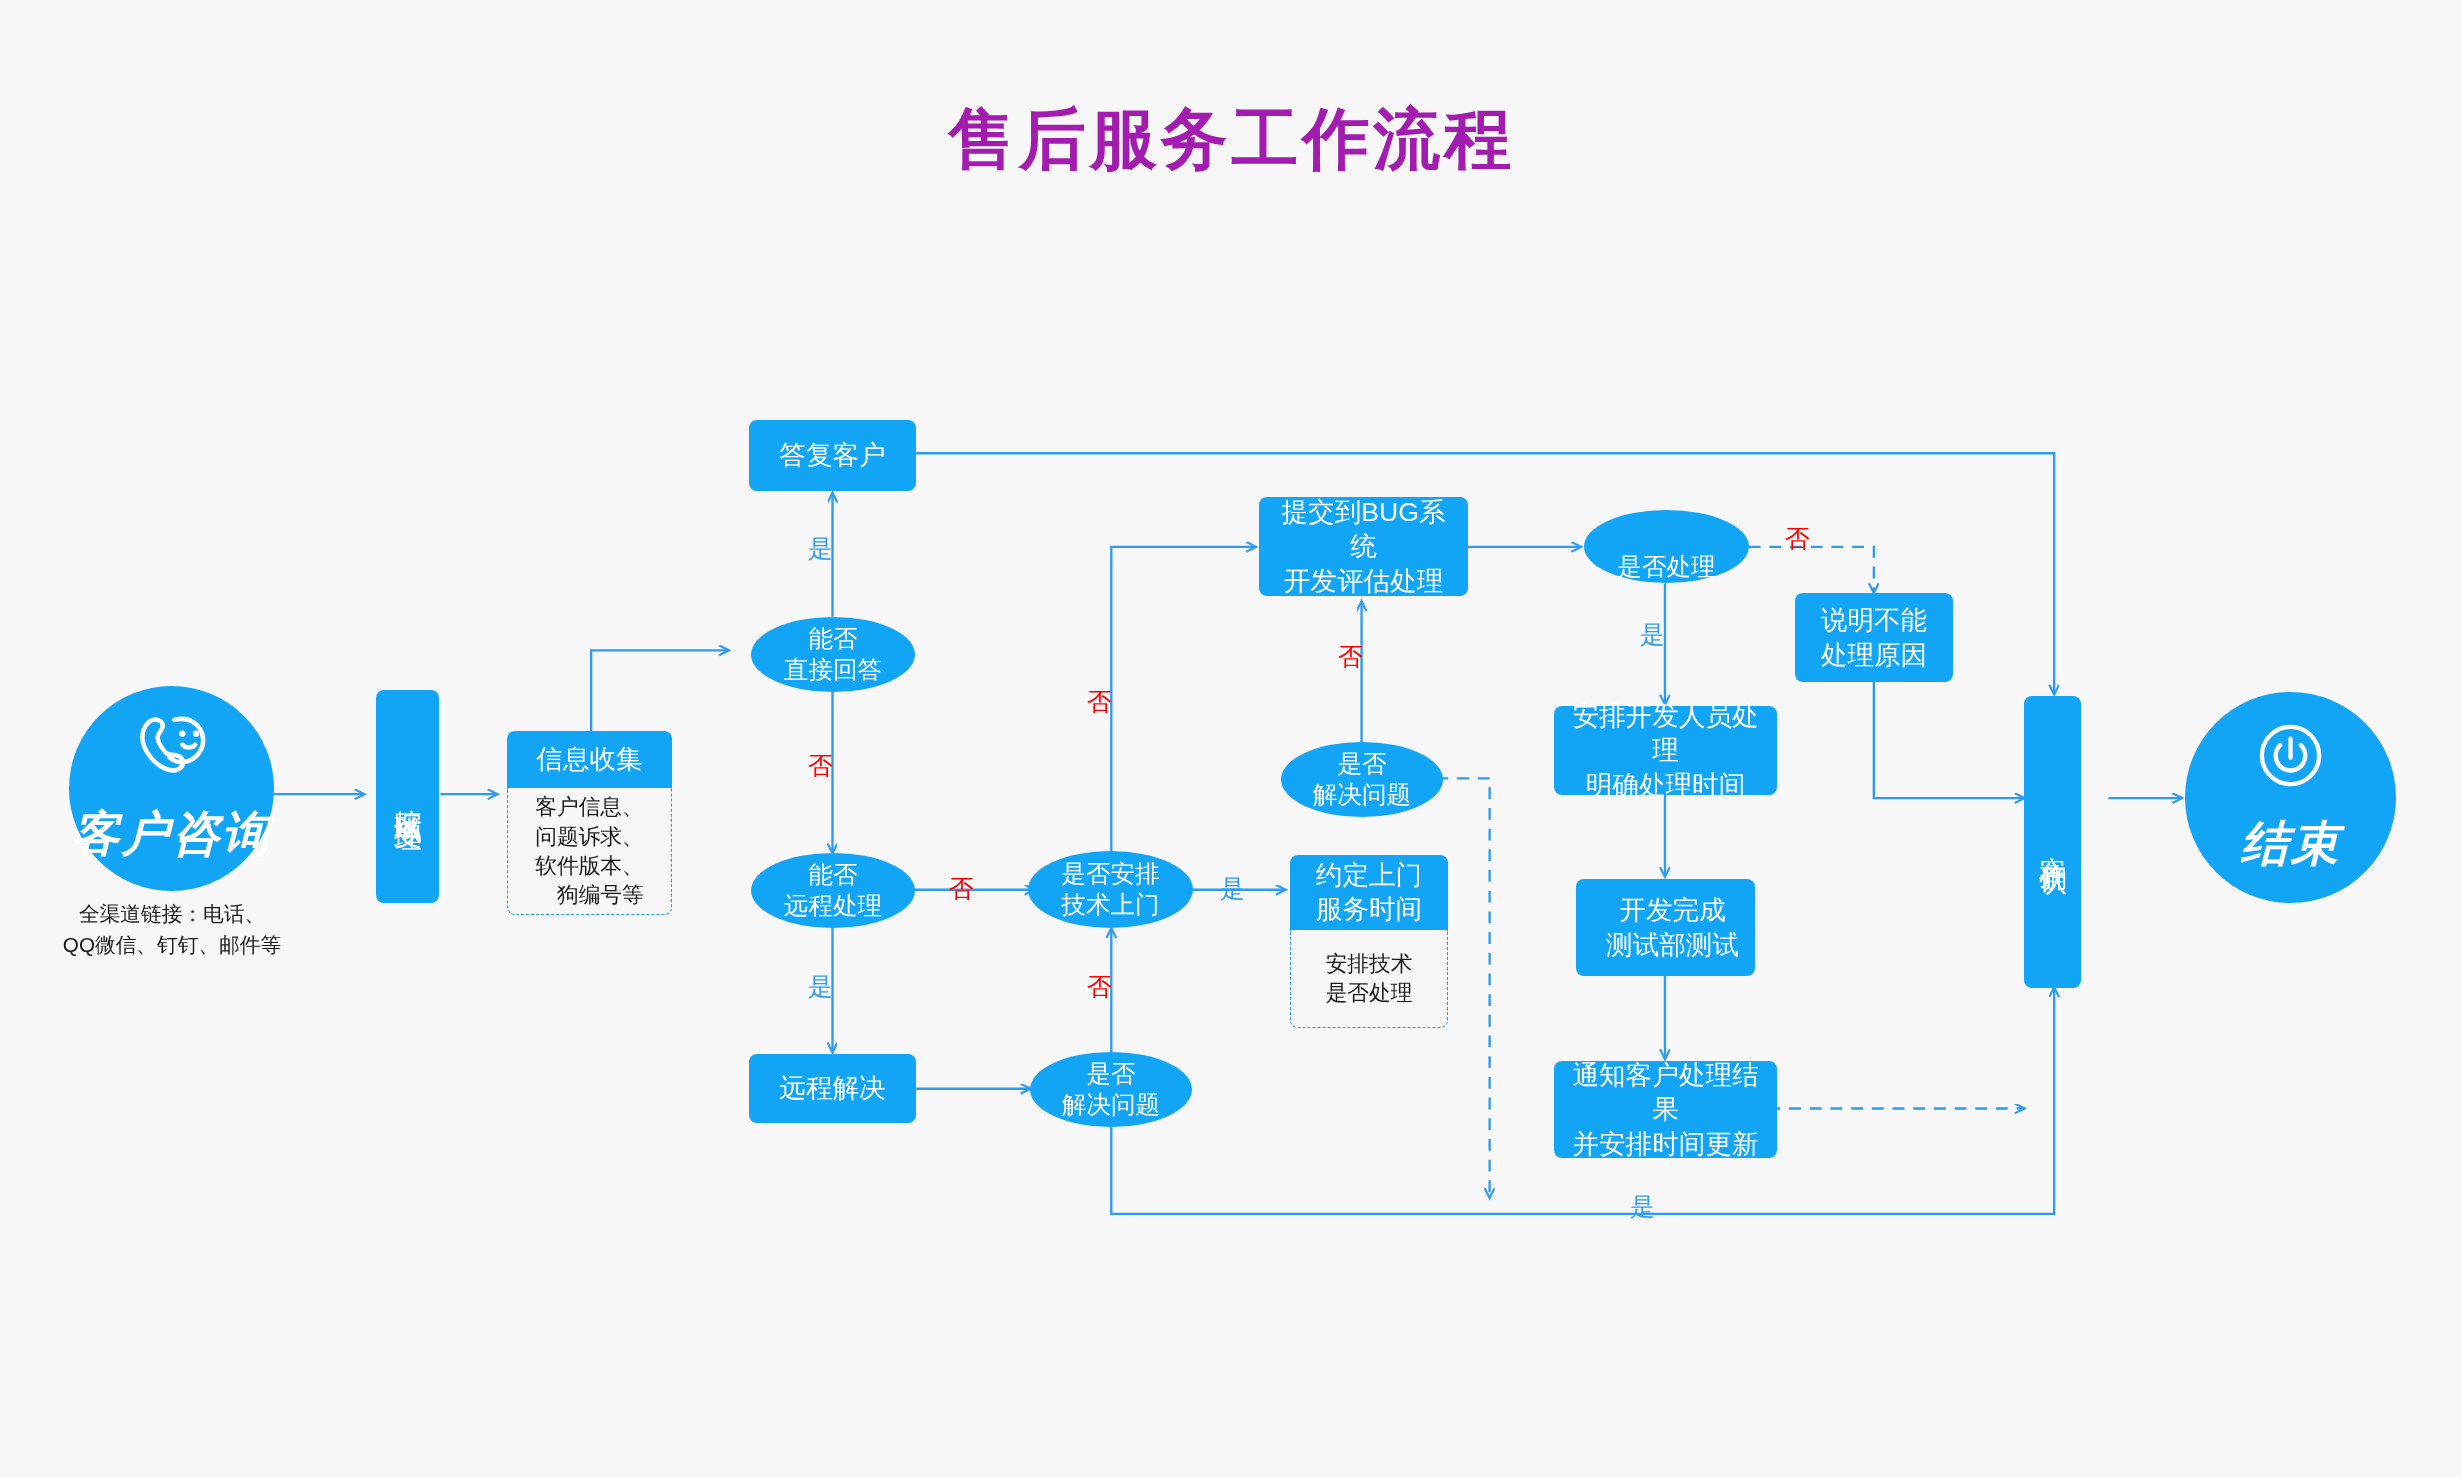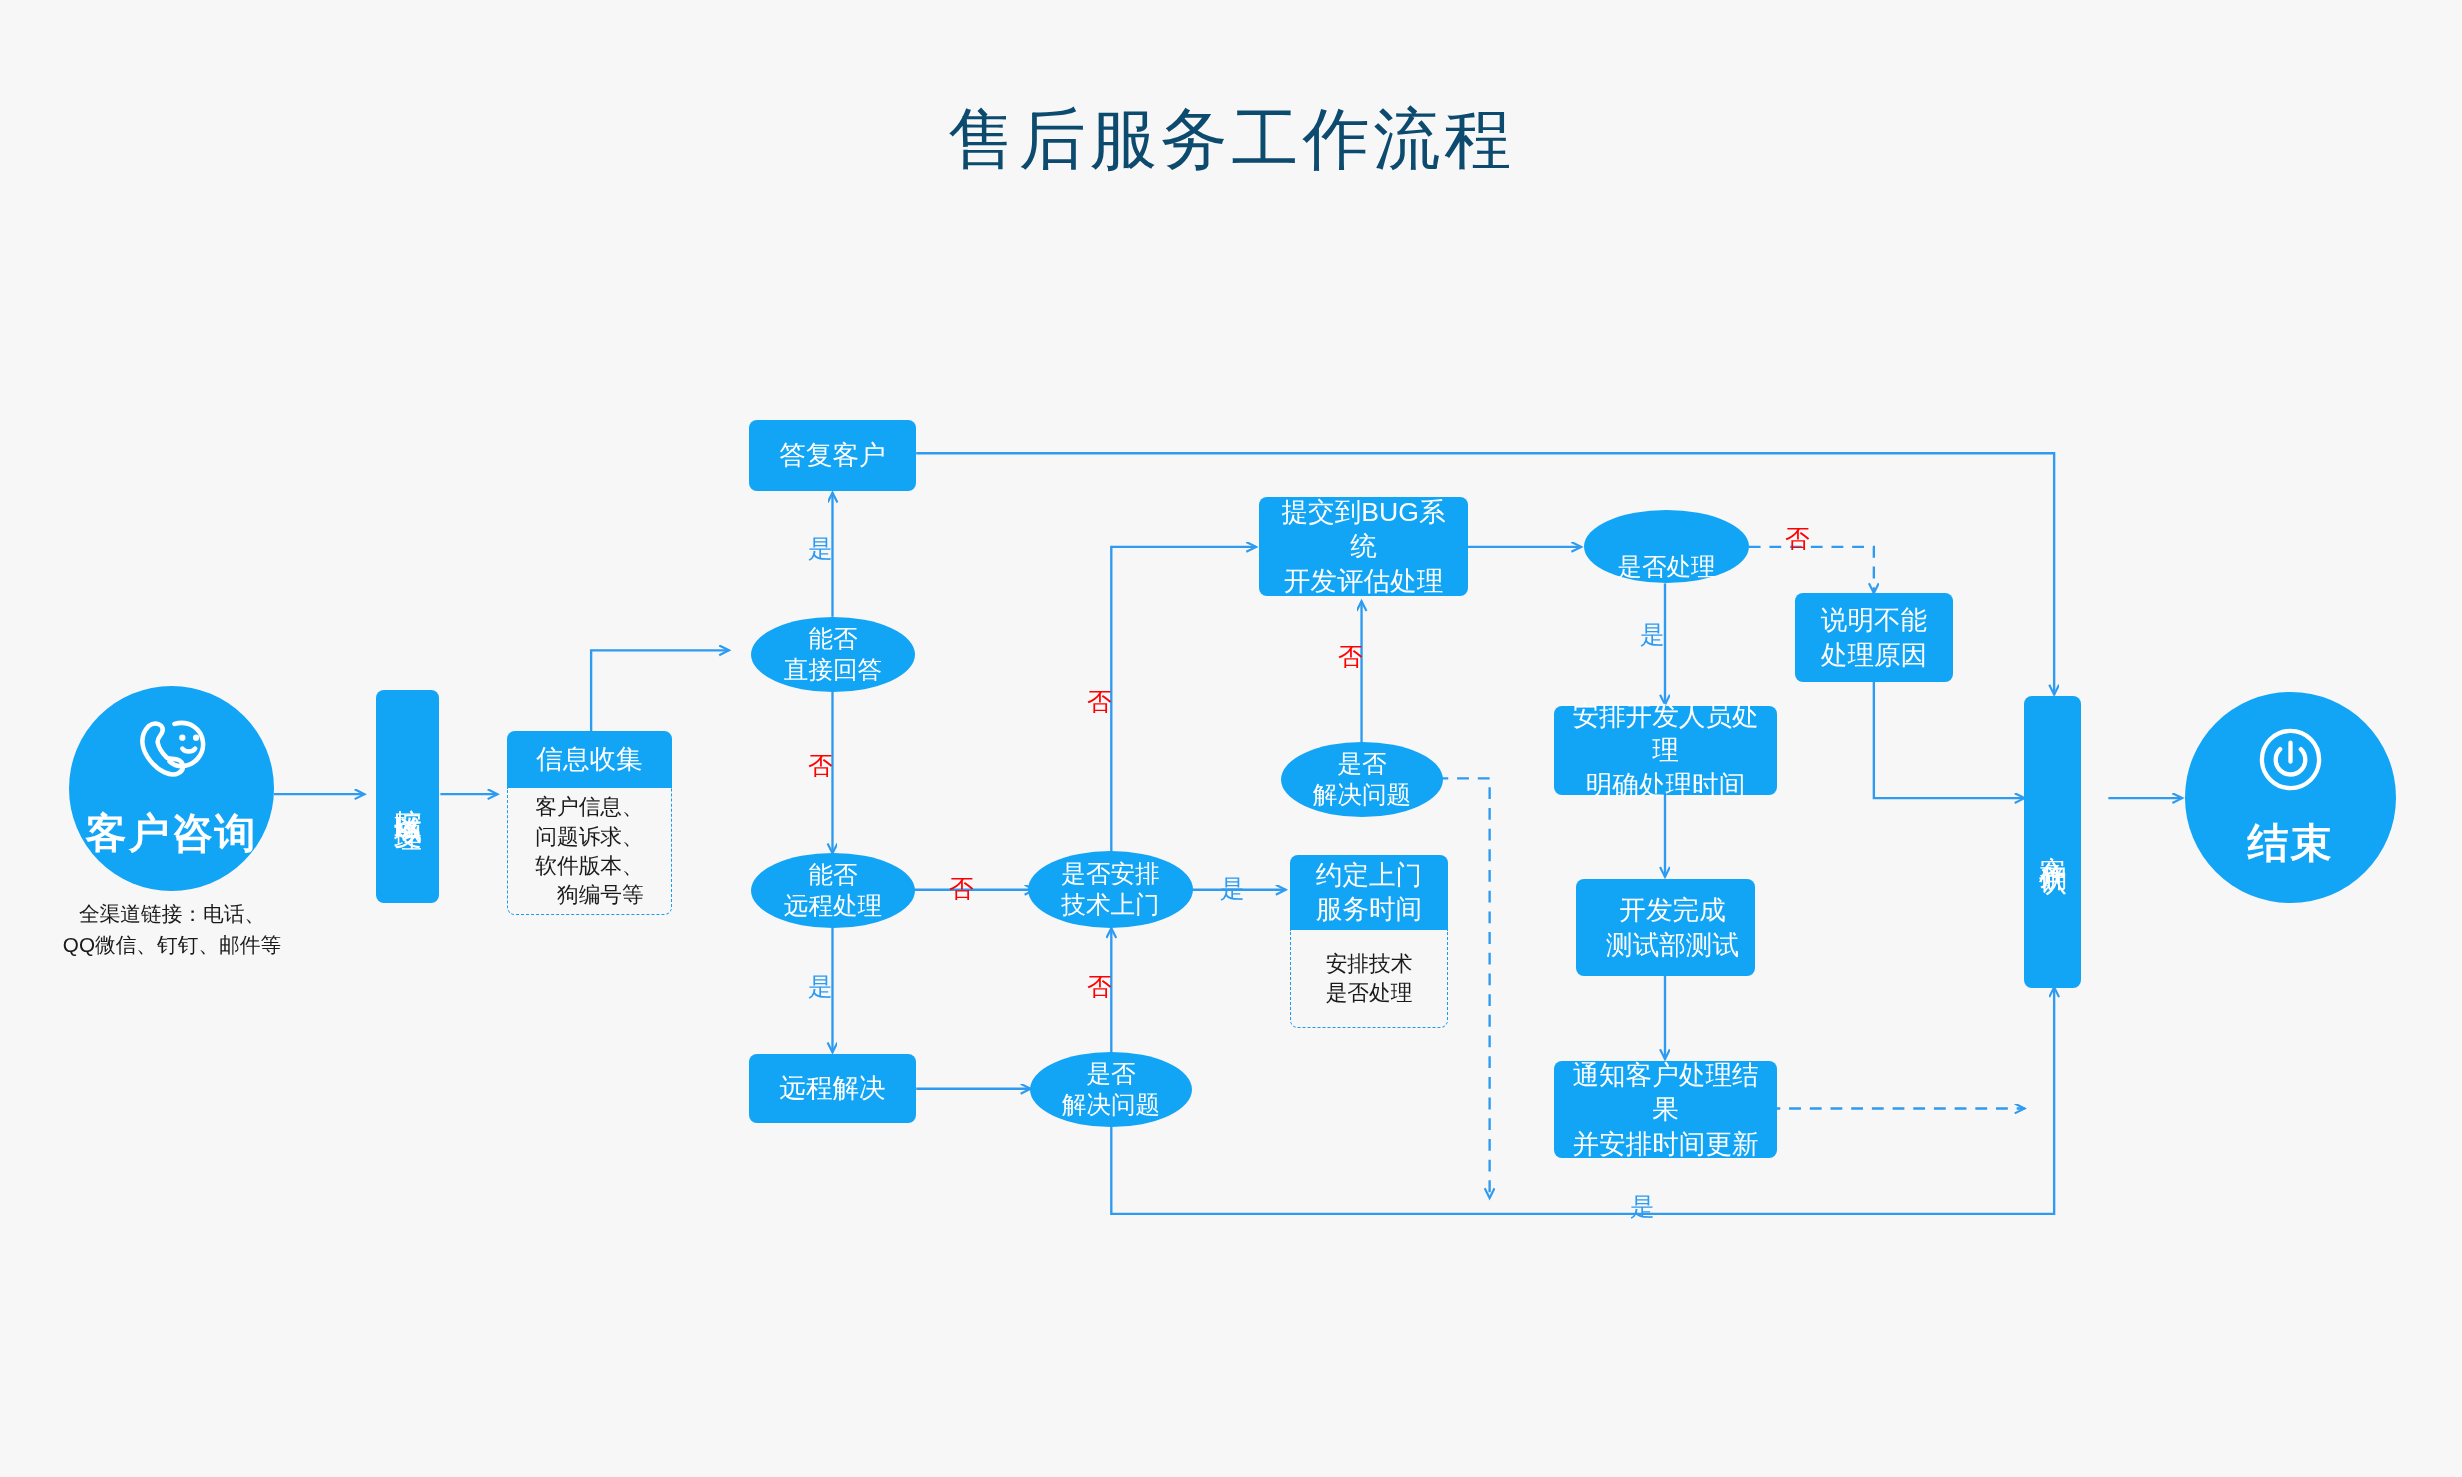--- a/index.html
+++ b/index.html
@@ -9,23 +9,23 @@
     font-family:"Liberation Sans","DejaVu Sans",sans-serif;
     overflow:hidden;
     position:relative;
   }
   #canvas{position:absolute;left:0;top:0;width:2463px;height:1478px;}
   #svg-layer{position:absolute;left:0;top:0;width:2463px;height:1478px;pointer-events:none;}
 
   .title{
     position:absolute;left:0;top:94px;width:2463px;
     text-align:center;
-    color:#0c4a6e;
+    color:#a21caf;
     font-size:67px;
-    font-weight:normal;
+    font-weight:bold;
     letter-spacing:3.9px;
   }
 
   .node{position:absolute;box-sizing:border-box;display:flex;align-items:center;justify-content:center;}
 
   
   .box{
     background:#12a4f5;color:#fff;border-radius:7.9px;
     font-size:26.6px;line-height:1.28;text-align:center;
     padding:5.9px 9.9px;
@@ -35,21 +35,21 @@
   .ellipse{
     background:#12a4f5;color:#fff;border-radius:50%;
     font-size:24.6px;line-height:1.25;text-align:center;
   }
 
   
   .circle{
     background:#12a4f5;color:#fff;border-radius:50%;
     flex-direction:column;
   }
-  .circle .c-label{font-size:41px;font-weight:bold;letter-spacing:2px;margin-top:21px;}
+  .circle .c-label{font-size:48px;font-weight:bold;letter-spacing:2px;margin-top:21px;font-style:italic;}
 
   
   .vbox{
     background:#12a4f5;color:#fff;border-radius:7.9px;
     writing-mode:vertical-rl;text-orientation:upright;
     font-size:27.6px;letter-spacing:3.9px;line-height:1.1;
   }
 
   
   .group{position:absolute;box-sizing:border-box;}

